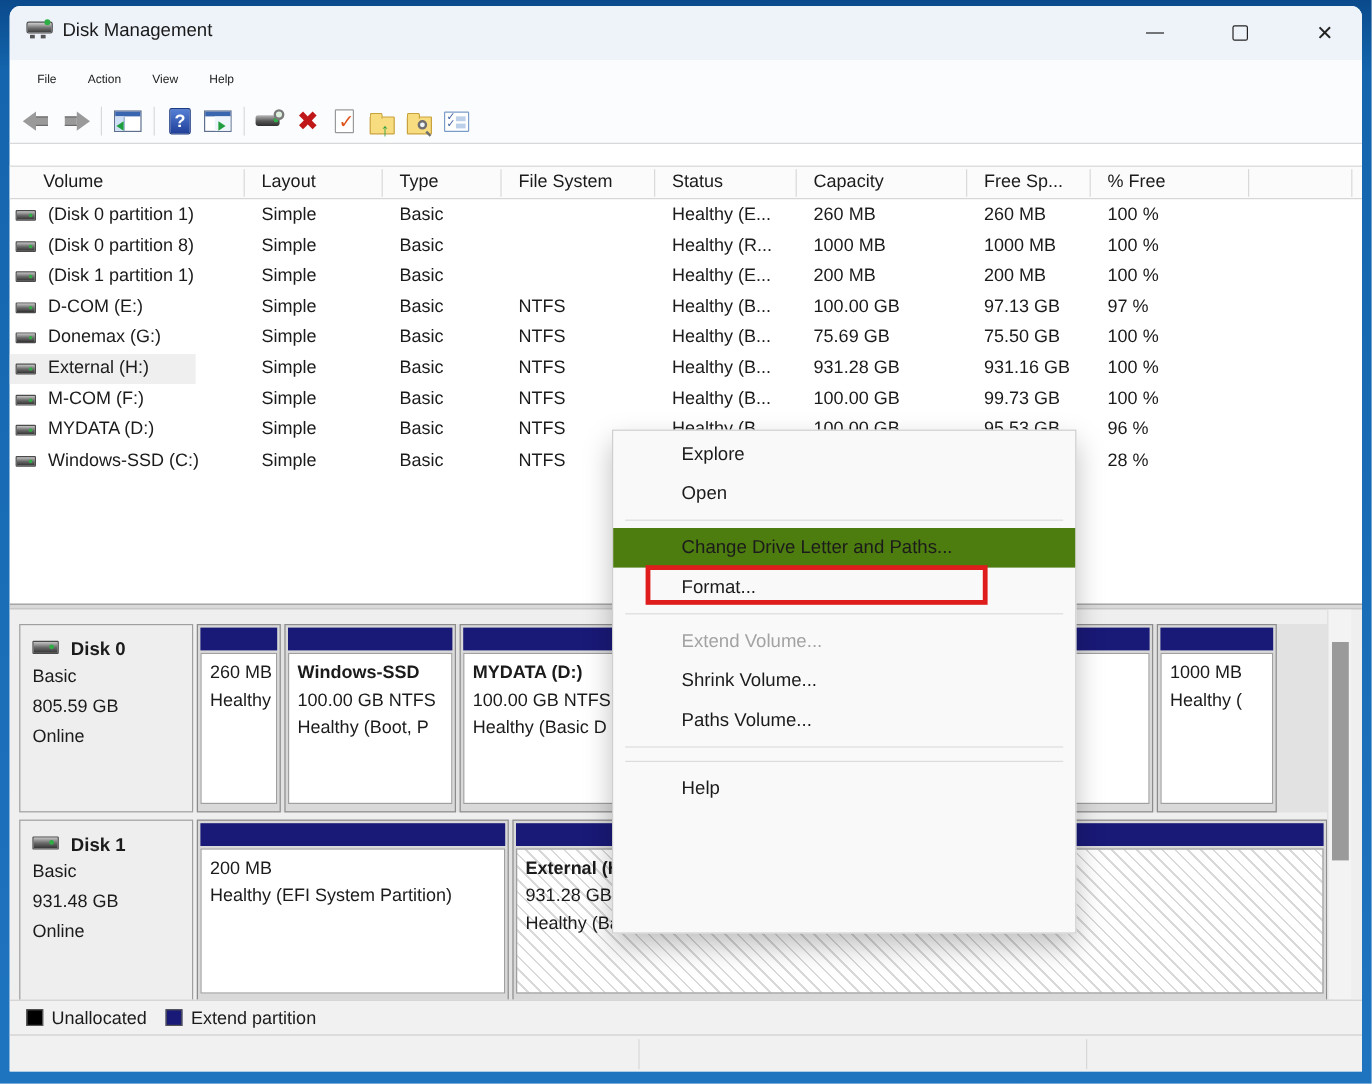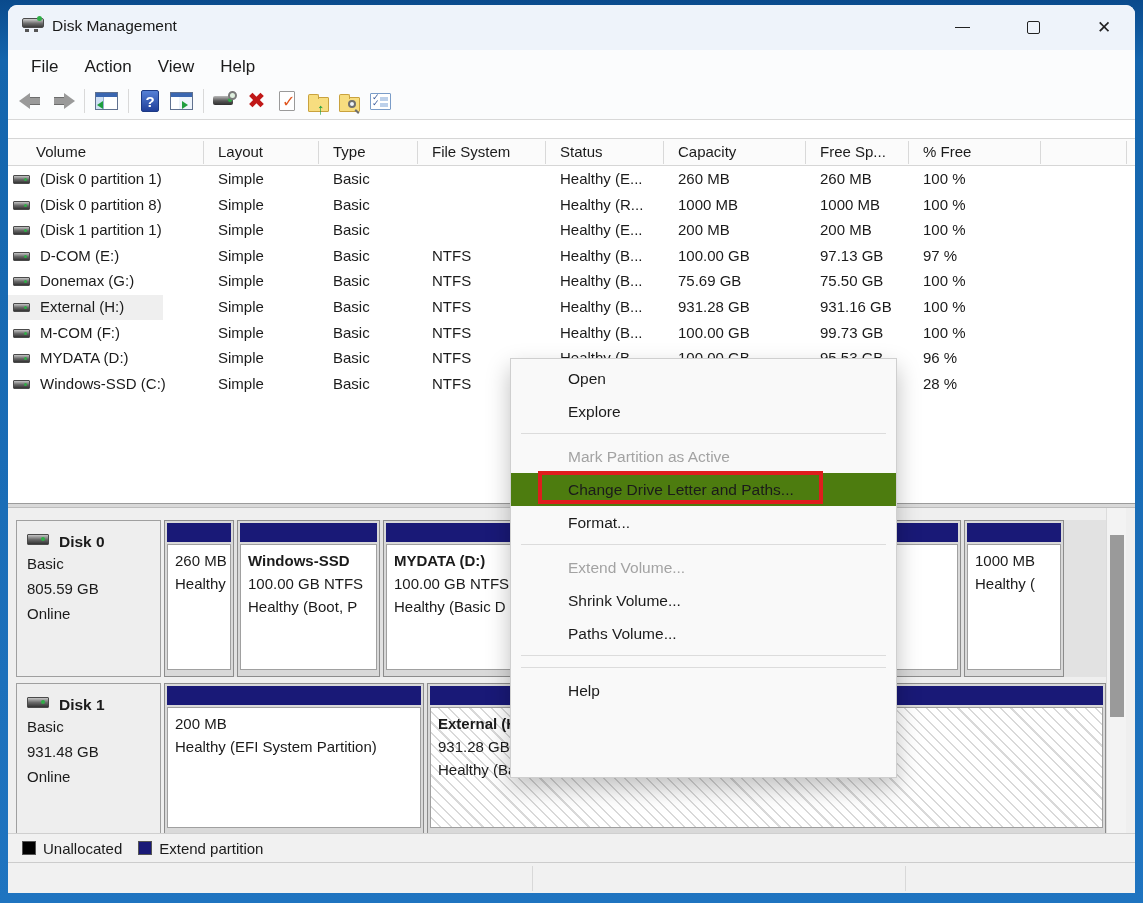--- a/index.html
+++ b/index.html
@@ -22,21 +22,21 @@
   .title-ic .foot1,.title-ic .foot2 { position:absolute; bottom:0; width:4px; height:3px; background:#555; }
   .title-ic .foot1{ left:3px; } .title-ic .foot2{ left:12px; }
   .title-text { position:absolute; left:44px; top:12px; font-size:15.5px; color:#191919; }
   .win-btn { position:absolute; top:7px; width:46px; height:31px; display:flex; align-items:center; justify-content:center; }
   .wb-min { right:150px; } .wb-max { right:79px; } .wb-close { right:8px; }
   .wb-min .g { width:15px; height:0; border-top:1.6px solid #222; }
   .wb-max .g { width:13px; height:13px; border:1.6px solid #222; border-radius:2px; }
   .wb-close .g { font-size:17px; color:#222; line-height:1; }
   
   .menubar { position:absolute; left:0; top:45px; width:100%; height:33px; background:#fbfcfd; display:flex; align-items:center; padding-left:10px; }
-  .menu-item { font-size:17px; padding:4px 13px; color:#1b1b1b; }
+  .menu-item { font-size:10px; padding:4px 13px; color:#1b1b1b; }
   
   .toolbar { position:absolute; left:0; top:78px; width:100%; height:37px; background:#fbfcfd; border-bottom:1px solid #d8d8d8; display:flex; align-items:center; padding-left:8px; }
   .tb-ic { width:27px; height:27px; position:relative; margin:0 2px; }
   .tb-sep { width:1px; height:24px; background:#d9d9d9; margin:0 6px; }
   .arrow { position:relative; width:100%; height:100%; }
   .arrow .tri { position:absolute; top:5px; width:0; height:0; border-top:8px solid transparent; border-bottom:8px solid transparent; }
   .arrow .bar { position:absolute; top:9px; width:10px; height:8px; background:#9a9a9a; border-top:1px solid #6c6c6c; border-bottom:1px solid #6c6c6c; }
   .arr-left .tri { left:1px; border-right:11px solid #9a9a9a; } .arr-left .bar { left:12px; }
   .arr-right .tri { right:1px; border-left:11px solid #9a9a9a; } .arr-right .bar { right:12px; }
   .win-ic { position:absolute; left:2px; top:4px; width:23px; height:18px; background:#fff; border:1px solid #60718f; }
@@ -425,24 +425,23 @@
     </div>
 
   <div class="statusbar">
     <div class="sdiv" style="left:524px;"></div>
     <div class="sdiv" style="left:897px;"></div>
   </div>
 
 </div>
 
 <div class="ctx-menu" id="ctx-menu">
+    <div class="ctx-item">Explore</div>
     <div class="ctx-item">Open</div>
-    <div class="ctx-item">Explore</div>
     <div class="ctx-sep"></div>
-    <div class="ctx-item disabled">Mark Partition as Active</div>
     <div class="ctx-item hover">Change Drive Letter and Paths...</div>
     <div class="ctx-item">Format...</div>
     <div class="ctx-sep"></div>
     <div class="ctx-item disabled">Extend Volume...</div>
     <div class="ctx-item">Shrink Volume...</div>
     <div class="ctx-item">Paths Volume...</div>
     <div class="ctx-sep"></div>
     <div class="ctx-sep"></div>
     <div class="ctx-item">Help</div>
     <div class="red-box" style="border-color: rgb(223, 29, 29);"></div>

